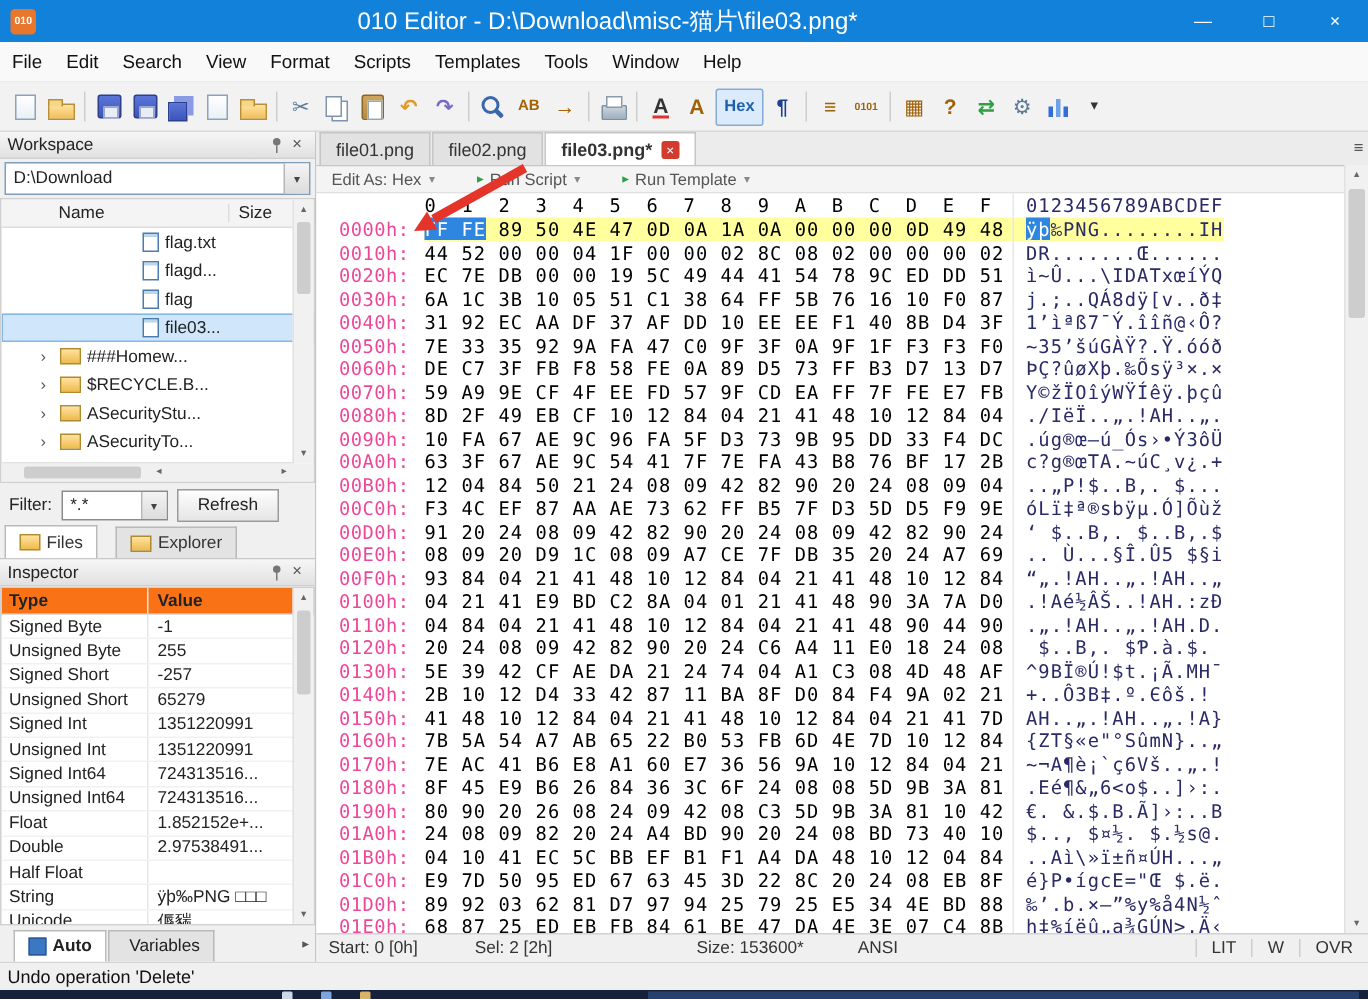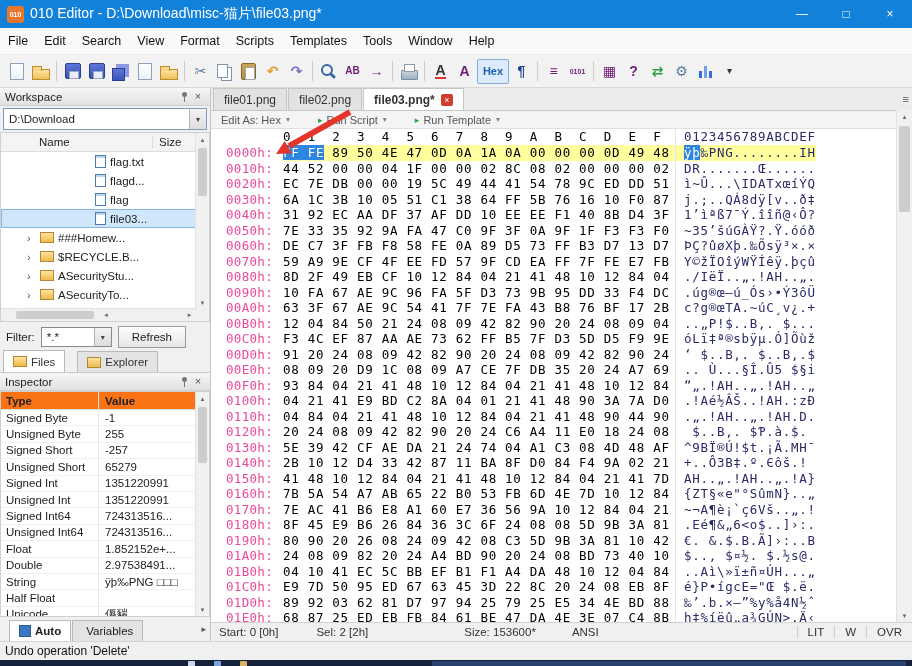--- a/index.html
+++ b/index.html
@@ -3,21 +3,21 @@
 <meta charset="utf-8">
 <style>
   html,body{margin:0;padding:0;background:#444;}
   .app{width:912px;height:666px;position:relative;overflow:hidden;background:#f0f0f0;
        font-family:"Liberation Sans","DejaVu Sans",sans-serif;font-size:12px;color:#222;}
 
   
   .titlebar{height:28px;background:#1181d9;display:flex;align-items:center;color:#fff;}
   .app-icon{width:17px;height:17px;margin:0 6px 0 7px;background:#e8762d;color:#fff;border-radius:3px;
             font-size:7px;font-weight:bold;display:flex;align-items:center;justify-content:center;}
-  .tb-title{font-size:14px;white-space:nowrap;overflow:hidden;flex:1;}
+  .tb-title{font-size:16px;white-space:nowrap;overflow:hidden;flex:1;text-align:center;}
   .winbtns{display:flex;height:28px;}
   .wb{width:44px;height:28px;display:flex;align-items:center;justify-content:center;font-size:12px;}
 
   
   .menubar{height:26px;background:#f9f9f9;border-bottom:1px solid #ececec;display:flex;align-items:center;
            font-size:12.5px;color:#111;}
   .menu-item{padding:0 8px;height:100%;display:flex;align-items:center;}
 
   
   .toolbar{height:32px;background:#f2f2f2;border-bottom:1px solid #d8d8d8;display:flex;align-items:center;
@@ -43,21 +43,21 @@
   .ti-search::before{content:"";width:8px;height:8px;border:2px solid #3867ac;border-radius:50%;position:absolute;left:4px;top:4px;}
   .ti-search::after{content:"";width:3px;height:7px;background:#3867ac;position:absolute;left:14px;top:12px;
       transform:rotate(-45deg);border-radius:1px;}
   .ti-printer::before{content:"";position:absolute;left:4px;top:10px;width:15px;height:8px;
       background:linear-gradient(#cdd6df,#9fb0bf);border:1px solid #78909f;border-radius:1px;}
   .ti-printer::after{content:"";position:absolute;left:7px;top:4px;width:9px;height:6px;background:#fff;border:1px solid #8a9aa8;}
   .ti-chart::before{content:"";position:absolute;left:5px;bottom:5px;width:3px;height:7px;background:#2f6fd6;box-shadow:10px 0 0 #2f6fd6;}
   .ti-chart::after{content:"";position:absolute;left:10px;bottom:5px;width:3px;height:12px;background:#6fa1e8;}
   .ti-hexbtn{border:1px solid #84abd6;background:#dcebfb;color:#1d5fae;width:30px;}
   .ti-hexbtn b{font-weight:bold;font-size:11px;}
-  .g-steel{color:#5b7a99;} .g-amber{color:#e09a2a;} .g-violet{color:#7b68c8;} .g-blue{color:#701a75;}
+  .g-steel{color:#5b7a99;} .g-amber{color:#e09a2a;} .g-violet{color:#7b68c8;} .g-blue{color:#a16207;}
   .g-green{color:#2f9e44;} .g-dark{color:#333;} .g-navy{color:#1d3f8f;}
   .gbold b{font-weight:bold;} .gsm b{font-size:10px;font-weight:bold;} .gxs b{font-size:7px;font-weight:bold;}
   .ured b{border-bottom:2px solid #d33;}
 
   
   .content{display:flex;height:553px;}
   .left{width:210px;min-width:210px;border-right:1px solid #c4c4c4;background:#f0f0f0;display:flex;flex-direction:column;}
   .mainarea{flex:1;display:flex;flex-direction:column;background:#fff;position:relative;justify-content:flex-end;}
 
   
@@ -524,27 +524,27 @@
               <span class="itype">Float</span>
               <span class="ival">1.852152e+...</span>
             </div>
 
             <div class="irow">
               <span class="itype">Double</span>
               <span class="ival">2.97538491...</span>
             </div>
 
             <div class="irow">
+              <span class="itype">Half Float</span>
+              <span class="ival"></span>
+            </div>
+
+            <div class="irow">
               <span class="itype">String</span>
               <span class="ival">ÿþ‰PNG □□□</span>
-            </div>
-
-            <div class="irow">
-              <span class="itype">Half Float</span>
-              <span class="ival"></span>
             </div>
 
             <div class="irow">
               <span class="itype">Unicode</span>
               <span class="ival">傉䝎</span>
             </div>
 
         </div>
         <div class="sb-v">
           <span class="sb-btn">▴</span>

